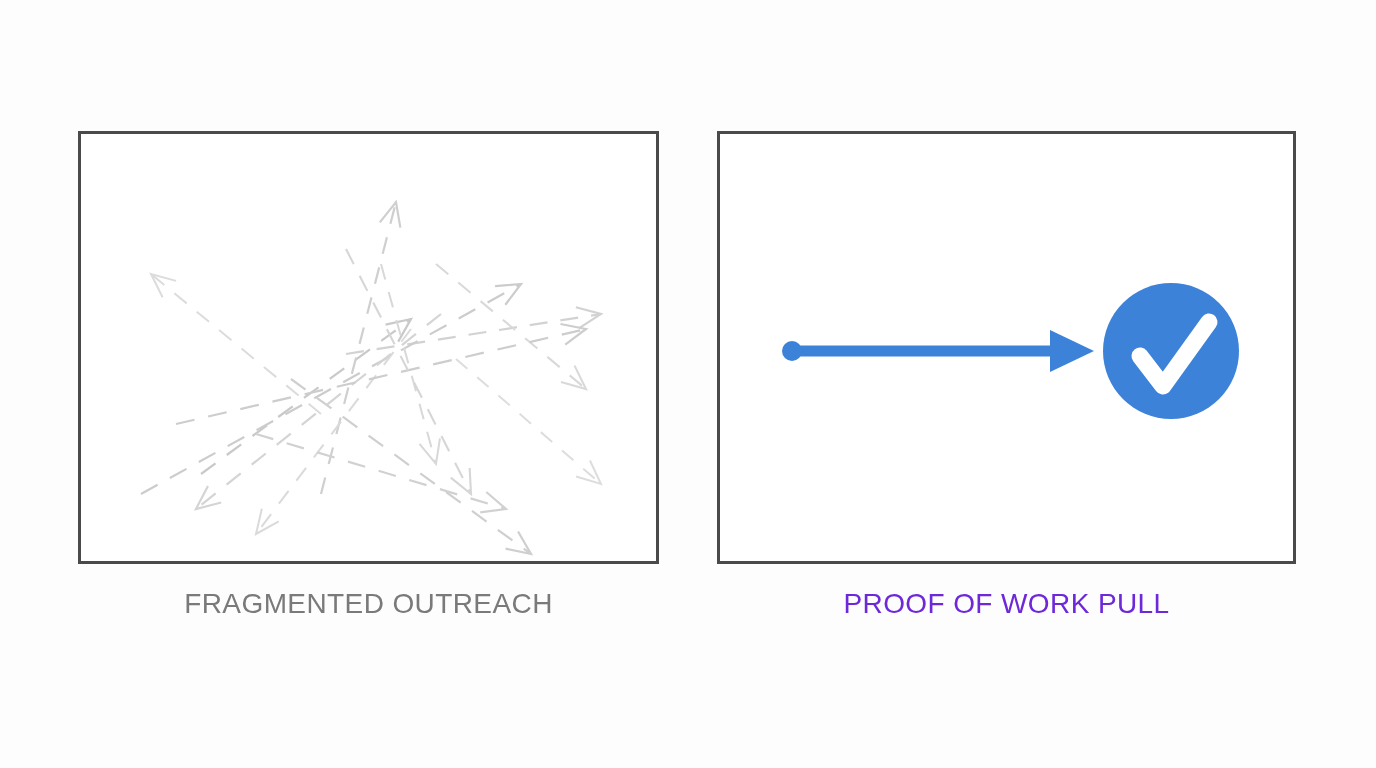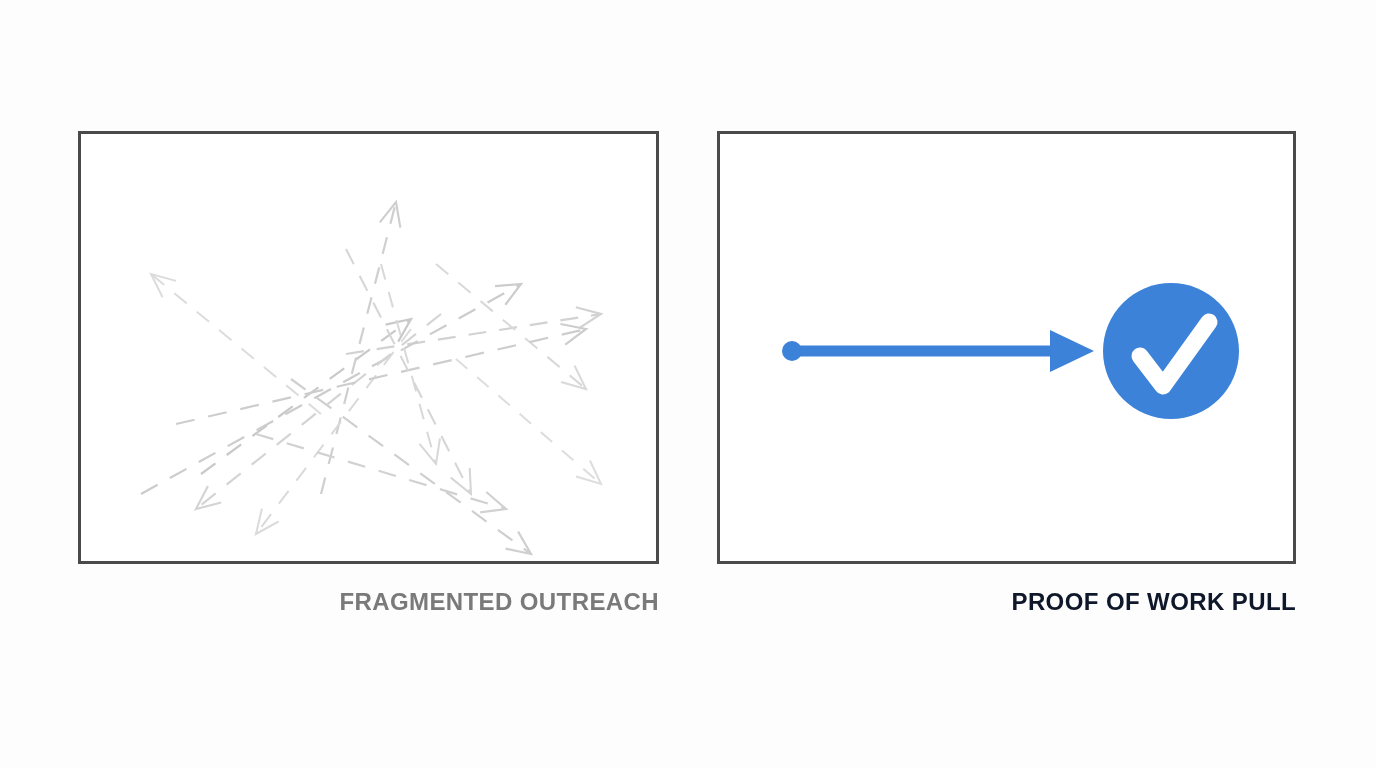--- a/index.html
+++ b/index.html
@@ -59,23 +59,23 @@
   .focus-circle { }
   .focus-check  {
     fill: none;
     stroke-linecap: round;
     stroke-linejoin: round;
   }
 
   
   .caption {
     position: absolute;
-    text-align: right;
-    font-size: 24px;
-    font-weight: 700;
+    text-align: center;
+    font-size: 28px;
+    font-weight: 400;
     letter-spacing: 0.4px;
     white-space: nowrap;
     line-height: 1;
   }
   #caption-left {
     left: 78px;
     top: 590px;
     width: 581px;
     color: #7a7a7a;
   }
@@ -157,15 +157,15 @@
   <div class="panel" id="panel-right" style="background: rgb(255, 255, 255); border-color: rgb(74, 74, 74); border-width: 3px;">
     <svg class="panel-svg" id="focus-svg" viewBox="0 0 573 427" preserveAspectRatio="none">
       <line id="focus-shaft" class="focus-shaft" x1="72" y1="217" x2="330" y2="217" stroke="#3c82d9" stroke-width="11"></line>
       <circle id="focus-dot" class="focus-dot" cx="72" cy="217" r="10" fill="#3c82d9"></circle>
       <polygon id="focus-head" class="focus-head" points="374,217 330,196 330,238" fill="#3c82d9"></polygon>
       <circle id="focus-circle" class="focus-circle" cx="451" cy="217" r="68" fill="#3c82d9"></circle>
       <polyline id="focus-check" class="focus-check" points="420,222 443,252 489,188" stroke="#ffffff" stroke-width="17"></polyline>
     </svg>
   </div>
 
-  <div class="caption" id="caption-right" style="color: #0f172a;">PROOF OF WORK PULL</div>
+  <div class="caption" id="caption-right" style="color: #6d28d9;">PROOF OF WORK PULL</div>
 
 </div>
 
 </body></html>

